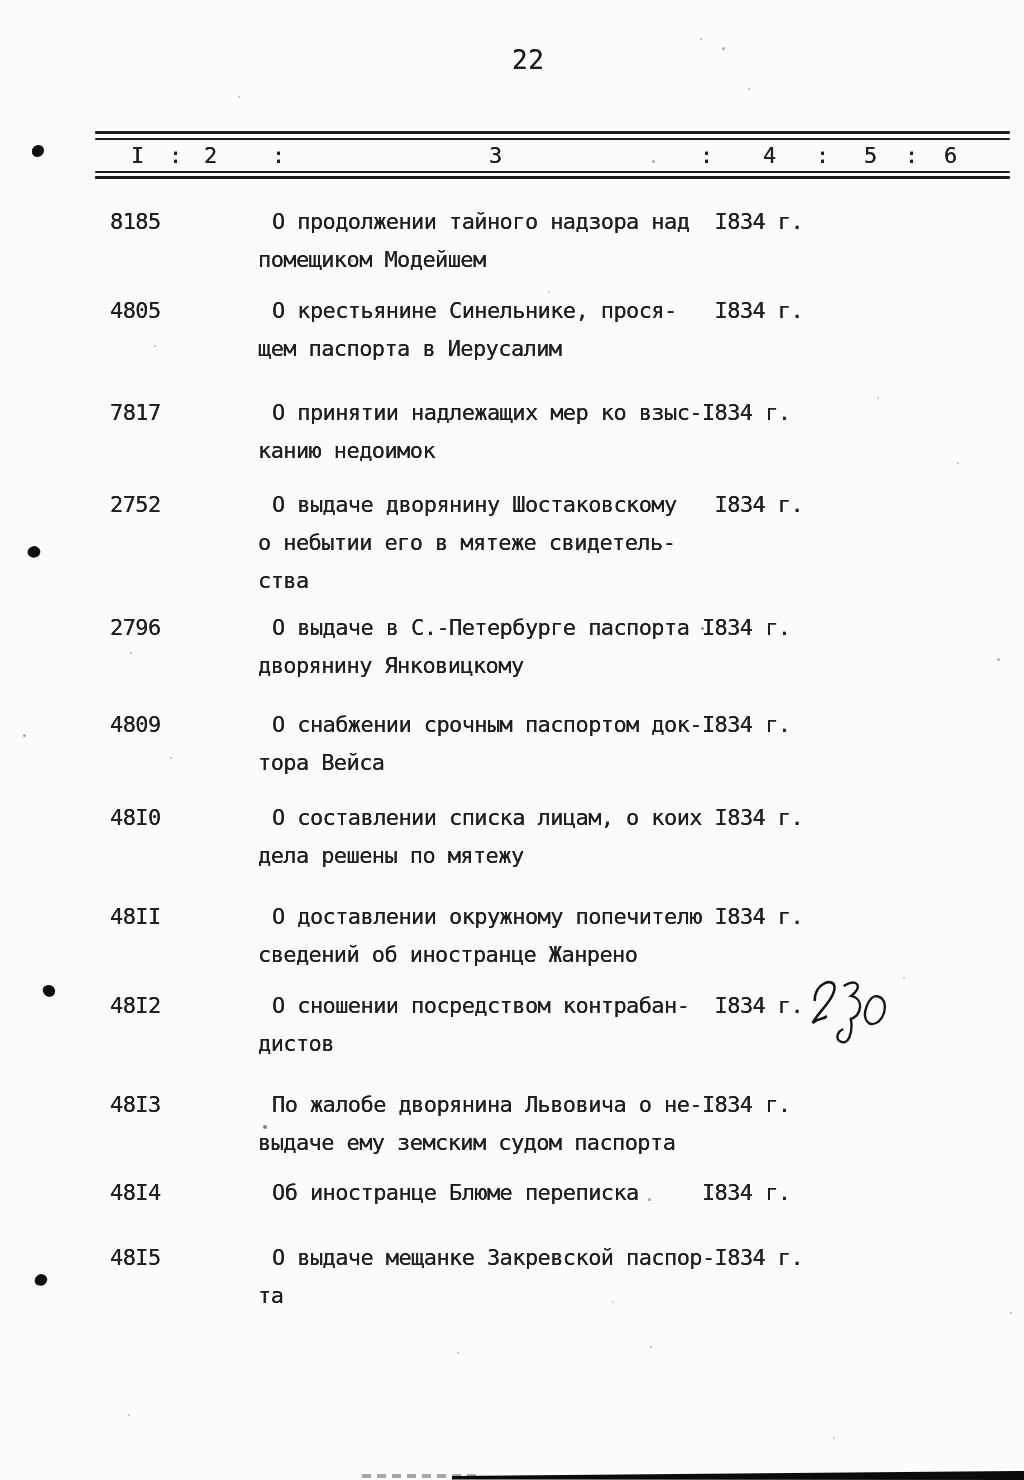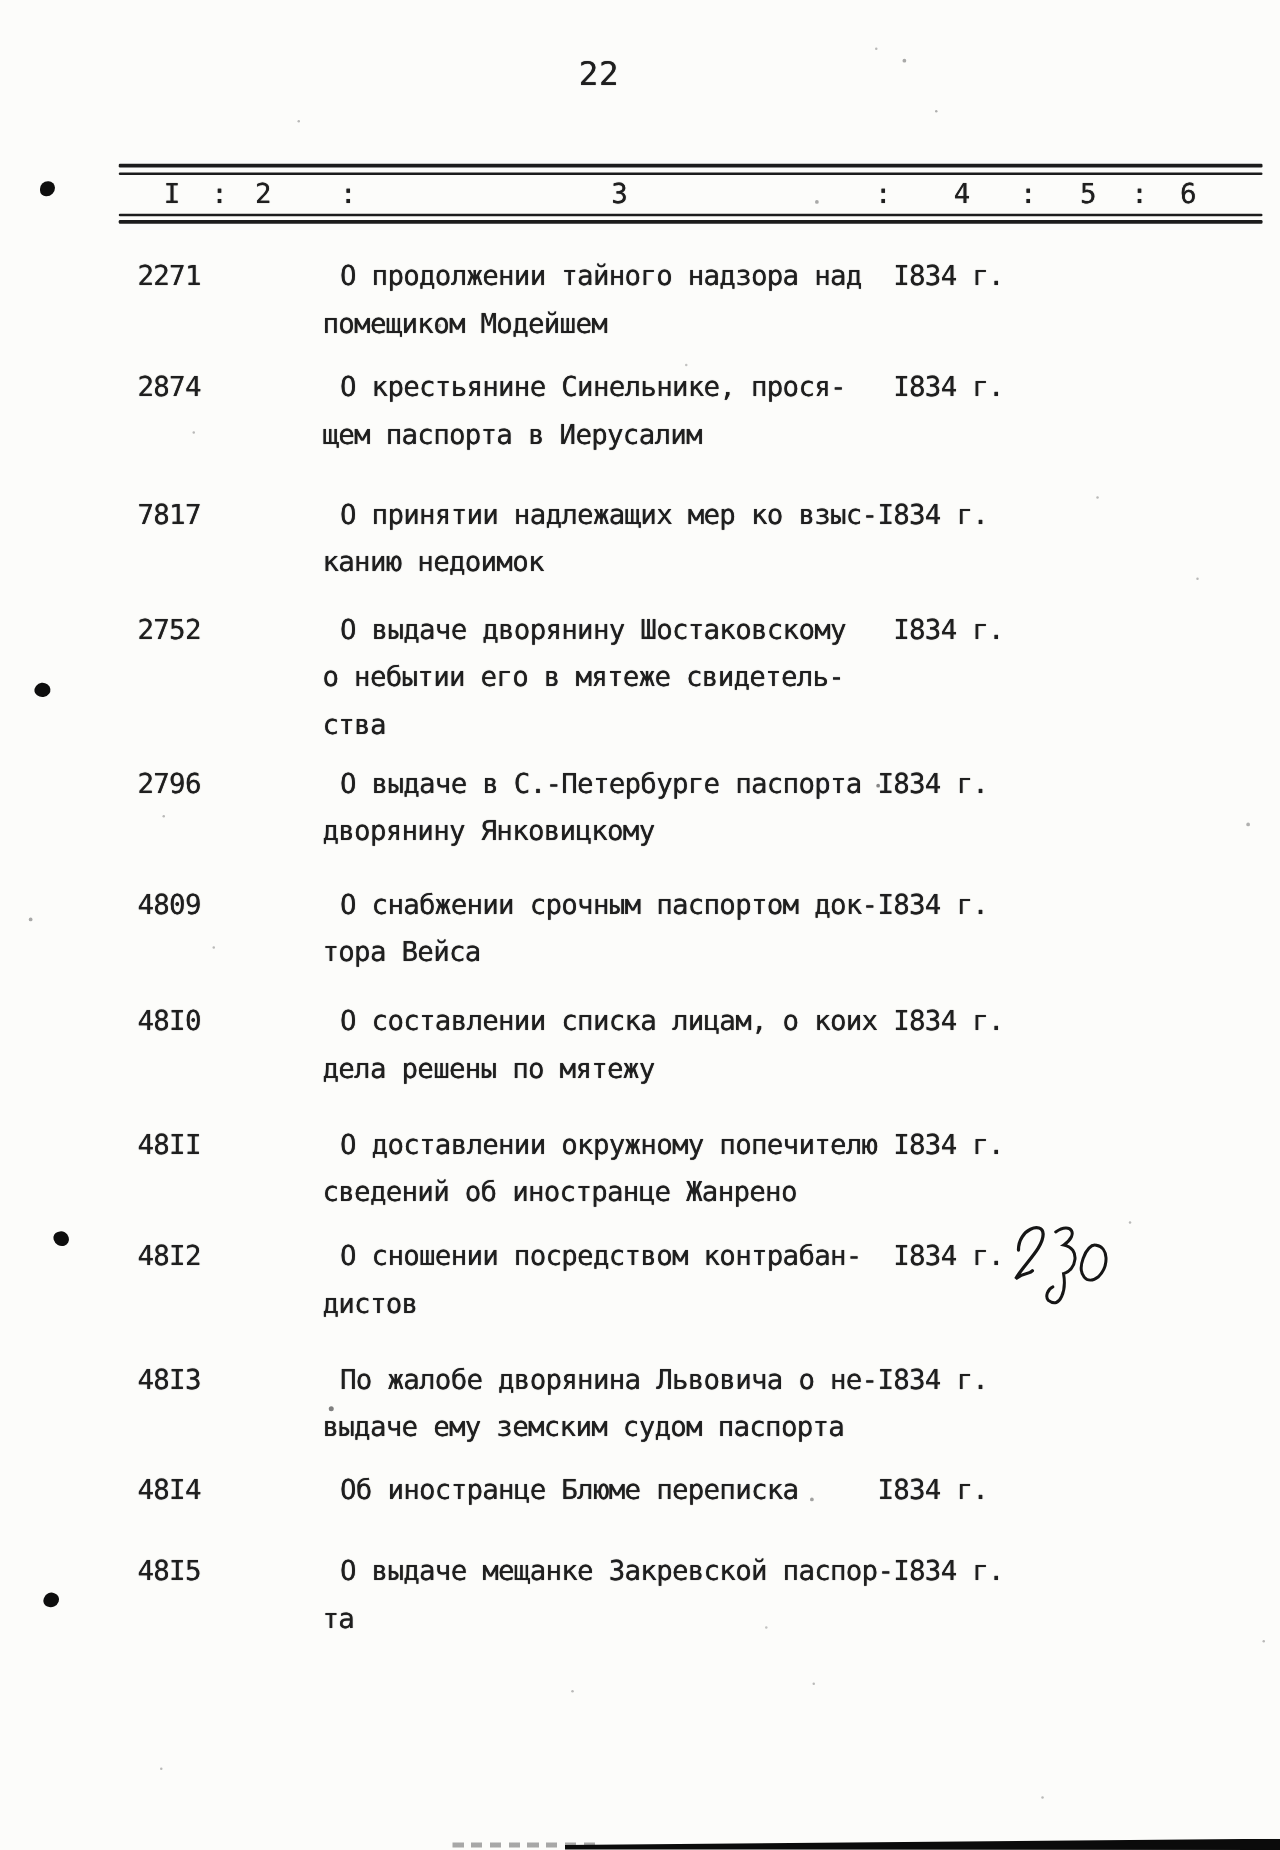--- a/index.html
+++ b/index.html
@@ -8,21 +8,21 @@
     width: 1024px;
     height: 1480px;
     margin: 0 auto;
     background: #fcfcfa;
     overflow: hidden;
     font-family: "DejaVu Sans Mono", "Liberation Mono", monospace;
     color: #1f1f1f;
   }
   .pageno {
     position: absolute;
-    left: 463px;
+    left: 512px;
     top: 41px;
     font-size: 26px;
     line-height: 38px;
     letter-spacing: 0.5px;
     text-shadow: 0 0 0.6px #1f1f1f;
   }
   .rule {
     position: absolute;
     left: 95px;
     width: 915px;
@@ -123,26 +123,26 @@
       <span class="hcell" style="left: 700px;">:</span>
       <span class="hcell" style="left: 763px;">4</span>
       <span class="hcell" style="left: 816px;">:</span>
       <span class="hcell" style="left: 864px;">5</span>
       <span class="hcell" style="left: 905px;">:</span>
       <span class="hcell" style="left: 944px;">6</span>
     </div>
 
   <div id="rows">
       <div class="row" style="top: 203px;">
-        <span class="num">2271</span>
+        <span class="num">8185</span>
         <div class="desc">О продолжении тайного надзора над  <span class="year">I834 г.</span>
 помещиком Модейшем</div>
       </div>
       <div class="row" style="top: 292px;">
-        <span class="num">2874</span>
+        <span class="num">4805</span>
         <div class="desc">О крестьянине Синельнике, прося-   <span class="year">I834 г.</span>
 щем паспорта в Иерусалим</div>
       </div>
       <div class="row" style="top: 394px;">
         <span class="num">7817</span>
         <div class="desc">О принятии надлежащих мер ко взыс-<span class="year">I834 г.</span>
 канию недоимок</div>
       </div>
       <div class="row" style="top: 486px;">
         <span class="num">2752</span>

